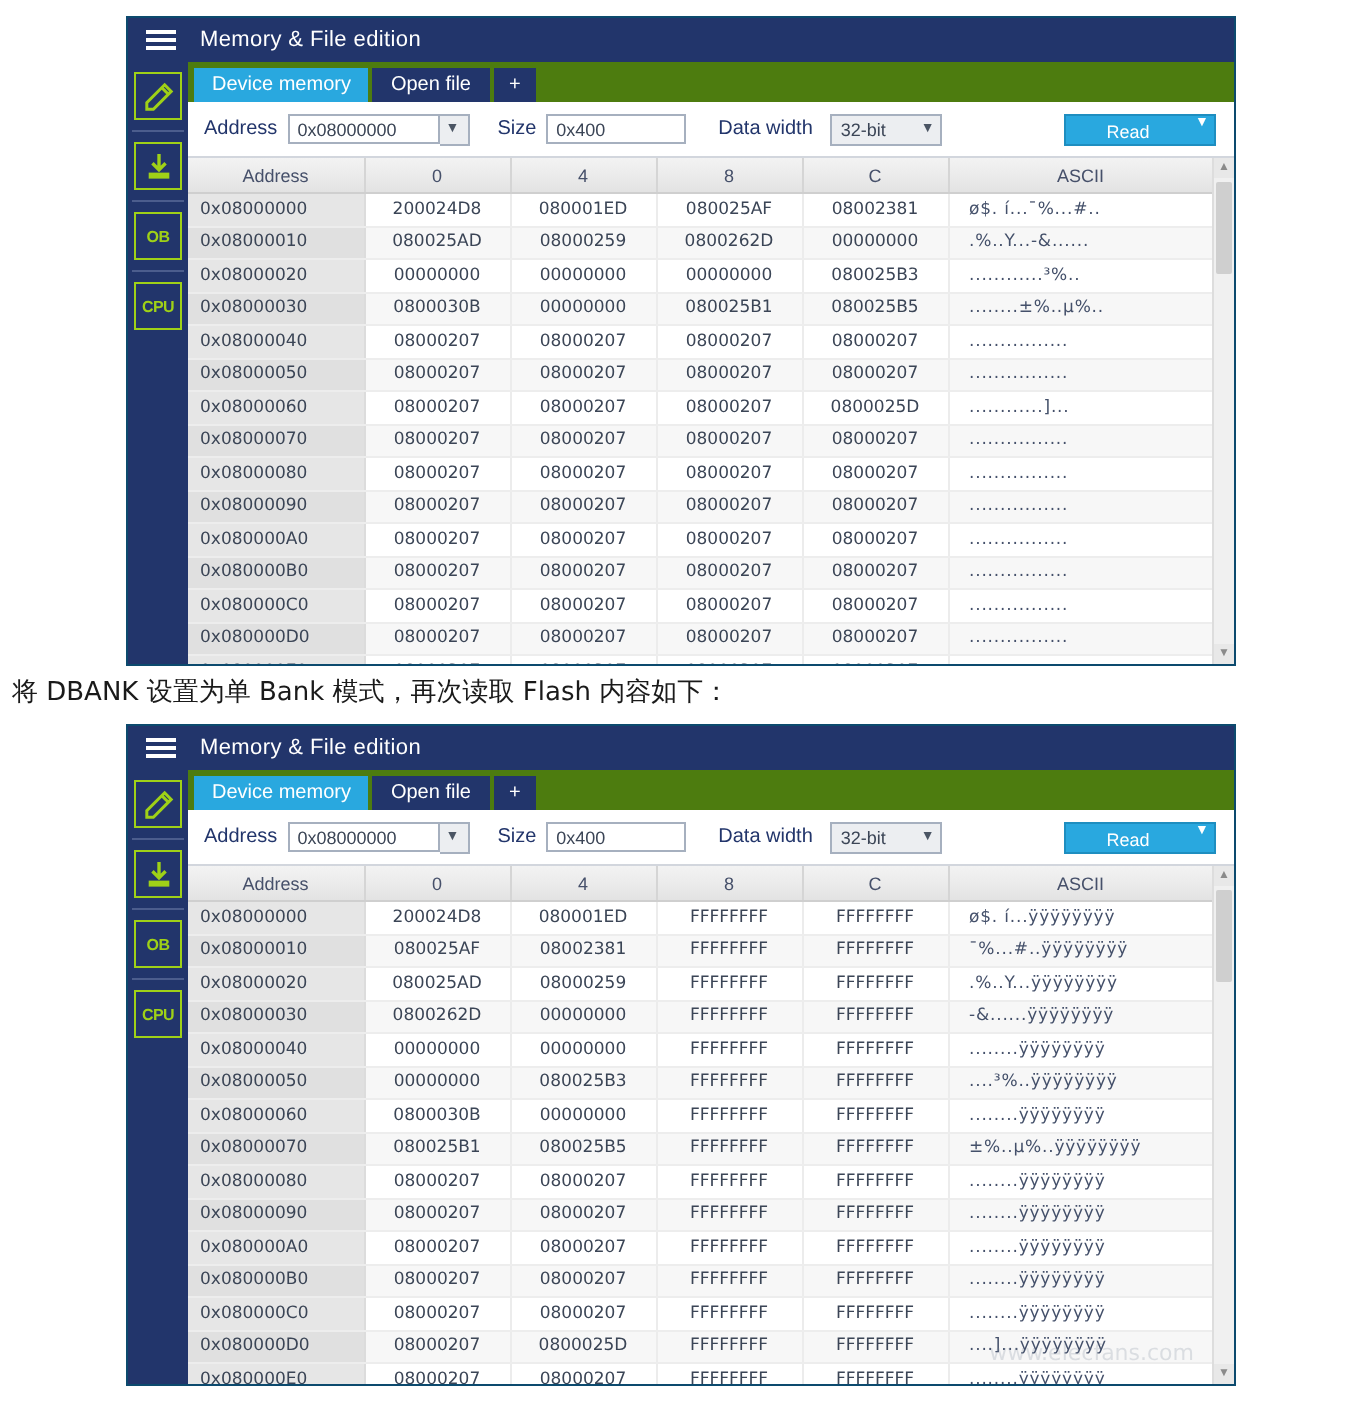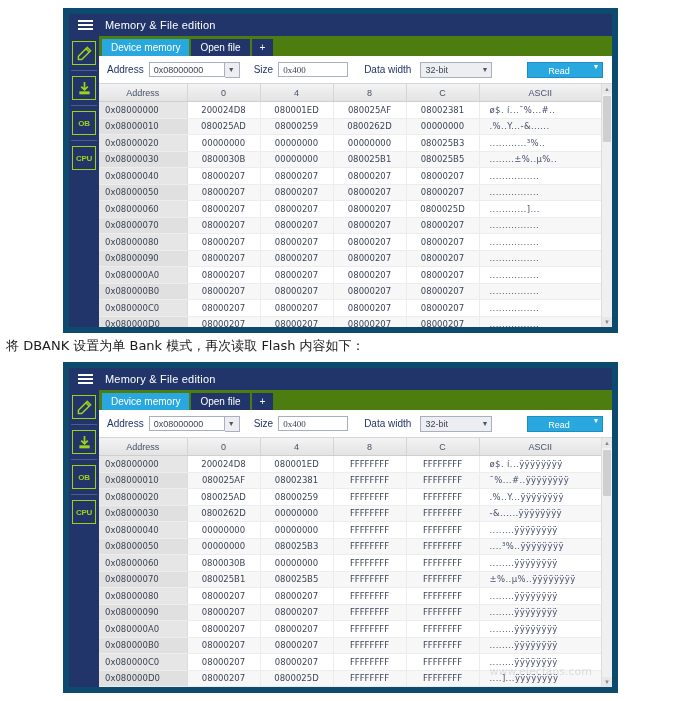--- a/index.html
+++ b/index.html
@@ -14,21 +14,21 @@
     font-family: "Liberation Sans", sans-serif;
     overflow: hidden;
   }
 
   
   .panel {
     position: absolute;
     left: 63px;
     width: 555px;
     background: #ffffff;
-    border: 6px solid #0c4a6e;
+    border: 1px solid #0c4a6e;
     box-sizing: border-box;
   }
   #panel-1 { top: 8px;   height: 325px; }
   #panel-2 { top: 362px; height: 331px; }
 
   .titlebar {
     height: 22px;
     background: #22356b;
     display: flex;
     align-items: center;
@@ -133,21 +133,21 @@
     background: #ffffff;
     font-size: 9px;
     color: #3b4556;
     line-height: 15px;
     padding: 0 4px;
     box-sizing: border-box;
     white-space: nowrap;
     overflow: hidden;
   }
   .w-addr { width: 76px; }
-  .w-size { width: 70px; font-family: Liberation Serif, serif; }
+  .w-size { width: 70px; }
   .combo {
     height: 16px;
     border: 1px solid #a6b0bf;
     background: #eceef1;
     display: flex;
     align-items: center;
     box-sizing: border-box;
   }
   .combo .cv {
     flex: 1;
@@ -159,21 +159,21 @@
     overflow: hidden;
   }
   .combo .arrow {
     width: 13px;
     text-align: center;
     font-size: 7px;
     color: #4b5564;
     line-height: 16px;
   }
   .c-addr { width: 15px; border-left: none; }
-  .c-width { width: 72px; margin-left: 4px; }
+  .c-width { width: 56px; margin-left: 4px; }
 
   .addr-group { display: flex; align-items: center; }
 
   .readbtn {
     margin-left: auto;
     margin-right: 5px;
     width: 76px;
     height: 16px;
     background: #29a8df;
     border: 1px solid #1e8ec0;

